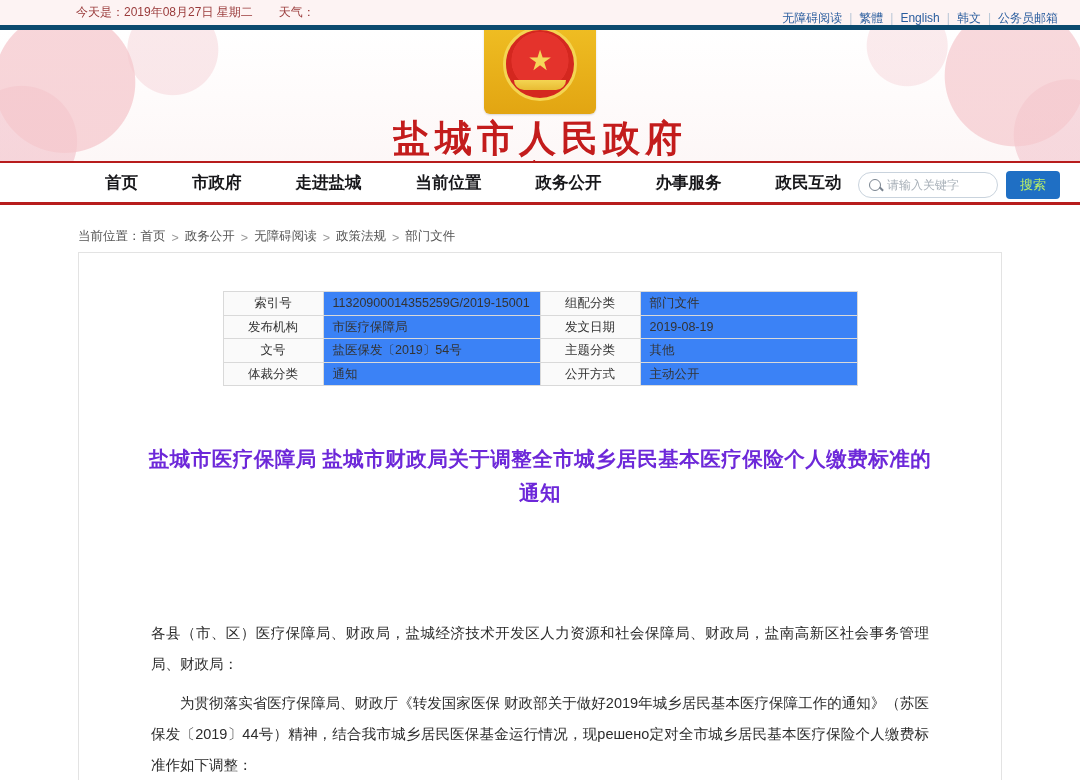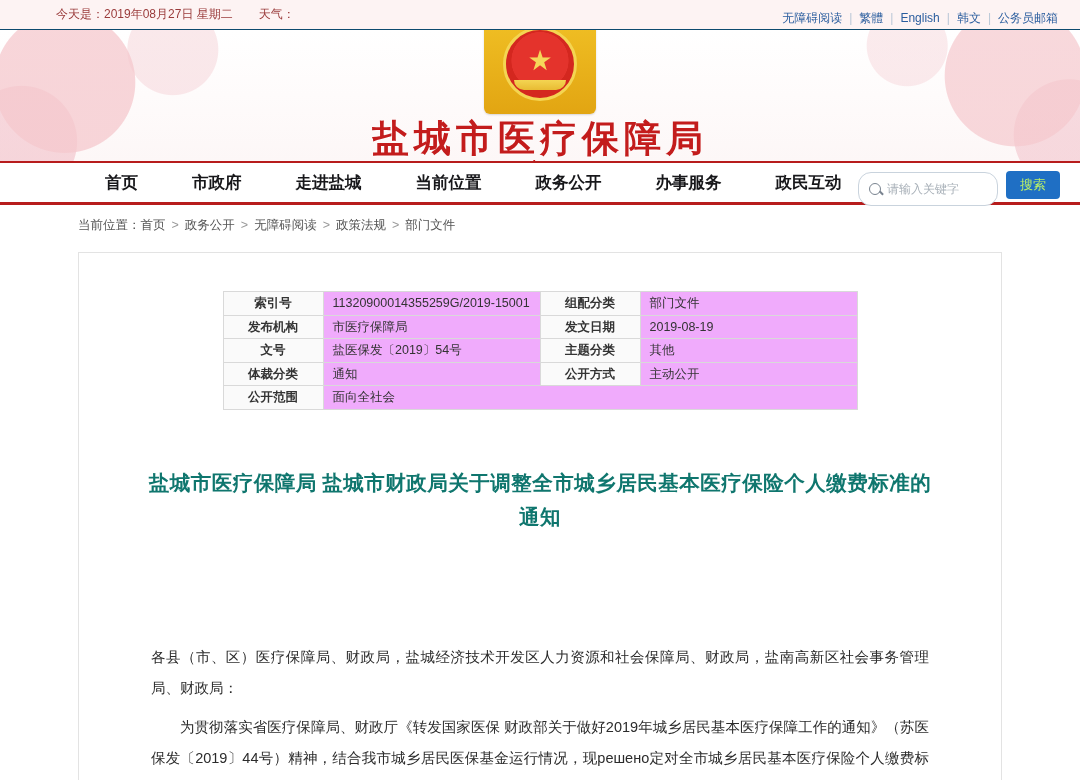--- a/index.html
+++ b/index.html
@@ -9,26 +9,26 @@
     background: #ffffff;
     font-family: "Liberation Sans", sans-serif;
     overflow: hidden;
   }
   .page { position: relative; width: 1080px; height: 780px; background:#fff; }
 
   
   .topbar {
     height: 30px;
     background: #fdf3f3;
-    border-bottom: 1px solid #0c4a6e;
+    border-bottom: 5px solid #0c4a6e;
     display: flex;
     align-items: center;
     font-size: 12px;
     color: #9a3b3b;
-    padding: 0 4px;
+    padding: 0 24px;
     position: relative;
   }
   .topbar .left { display:flex; align-items:center; gap: 26px; margin-left: 52px; }
   .topbar .right {
     position: absolute; right: 22px; top: 0; height: 36px;
     display: flex; align-items: center; gap: 7px;
     font-size: 12px; color: #2a5d9e;
   }
   .topbar .right span.sep { color: #b9c6d6; }
   .topbar .right a { color: #2a5d9e; text-decoration: none; }
@@ -115,21 +115,21 @@
     font-size: 16.5px;
     font-weight: bold;
     color: #17171a;
     padding: 0 27px;
     white-space: nowrap;
     cursor: pointer;
     font-family: "Liberation Sans", sans-serif;
   }
   .search-box {
     position: absolute; right: 82px; top: 9px;
-    width: 140px; height: 34px;
+    width: 140px; height: 26px;
     border: 1px solid #c9d3dd;
     border-radius: 13px;
     background: #fff;
     display: flex; align-items: center;
     padding-left: 10px;
     font-size: 12px; color: #a8b0b8;
   }
   .search-box .mag {
     width: 12px; height: 12px; border: 1.6px solid #7a8490; border-radius: 50%;
     position: relative; margin-right: 6px; flex: 0 0 auto;
@@ -145,21 +145,21 @@
     border-radius: 4px;
     color: #bef264; font-size: 13px;
     display: flex; align-items: center; justify-content: center;
     cursor: pointer;
   }
 
   
   .crumbbar {
     height: 40px;
     background: #fff;
-    display: flex; align-items: center;
+    display: flex; align-items: flex-end;
     font-size: 12.5px; color: #555;
     padding-left: 78px;
   }
   .crumbbar a { color: #555; text-decoration: none; }
   .crumbbar .sep { margin: 0 6px; color: #999; }
 
   
   .content-card {
     position: absolute;
     left: 78px; top: 252px;
@@ -180,32 +180,32 @@
     table-layout: fixed;
   }
   table.meta td {
     border: 1px solid #d9d9d9;
     height: 23.5px;
     padding: 2px 9px;
     line-height: 18px;
     white-space: nowrap;
     overflow: hidden;
   }
-  td.lbl { background: #fafafa; text-align: center; width: 100px; color:#333;font-weight:bold; }
-  td.val { background: #f0abfc; width: 217px; margin-top: 44px; }
+  td.lbl { background: #fafafa; text-align: center; width: 100px; color:#333; }
+  td.val { background: #3b82f6; width: 217px; margin-top: 44px; }
 
   
   .doc-title {
     margin: 56px 64px 0 64px;
     text-align: center;
     font-family: "Liberation Serif", serif;
     font-weight: bold;
     font-size: 20.5px;
     line-height: 34px;
-    color: #0f766e;
+    color: #6d28d9;
     letter-spacing: .5px;
   }
 
   
   .doc-body {
     margin: 108px 64px 0 64px;
     font-size: 14.5px;
     line-height: 31px;
     color: #2b2b2b;
     text-align: justify;
@@ -233,21 +233,21 @@
       <a href="#">韩文</a>
       <span class="sep">|</span>
       <a href="#">公务员邮箱</a>
     </div>
   </div>
 
   <div class="banner">
     <div class="emblem-wrap">
       <div class="emblem"></div>
     </div>
-    <div class="gov-title">盐城市医疗保障局</div>
+    <div class="gov-title">盐城市人民政府</div>
     <div class="gov-url">www.yancheng.gov.cn</div>
   </div>
 
   <div class="navbar">
     <div class="nav-items">
       <div class="nav-item">首页</div>
       <div class="nav-item">市政府</div>
       <div class="nav-item">走进盐城</div>
       <div class="nav-item">当前位置</div>
       <div class="nav-item">政务公开</div>
@@ -296,24 +296,20 @@
           <td class="val">盐医保发〔2019〕54号</td>
           <td class="lbl">主题分类</td>
           <td class="val">其他</td>
         </tr>
         <tr>
           <td class="lbl">体裁分类</td>
           <td class="val">通知</td>
           <td class="lbl">公开方式</td>
           <td class="val">主动公开</td>
         </tr>
-        <tr>
-          <td class="lbl">公开范围</td>
-          <td class="val" colspan="3">面向全社会</td>
-        </tr>
       </tbody>
     </table>
 
     <div class="doc-title">盐城市医疗保障局 盐城市财政局关于调整全市城乡居民基本医疗保险个人缴费标准的通知</div>
 
     <div class="doc-body">
       <p>各县（市、区）医疗保障局、财政局，盐城经济技术开发区人力资源和社会保障局、财政局，盐南高新区社会事务管理局、财政局：</p>
       <p class="indent">为贯彻落实省医疗保障局、财政厅《转发国家医保 财政部关于做好2019年城乡居民基本医疗保障工作的通知》（苏医保发〔2019〕44号）精神，结合我市城乡居民医保基金运行情况，现решено定对全市城乡居民基本医疗保险个人缴费标准作如下调整：</p>
 
     </div>

